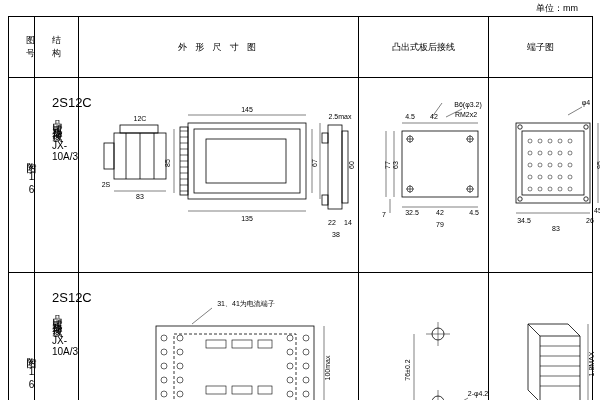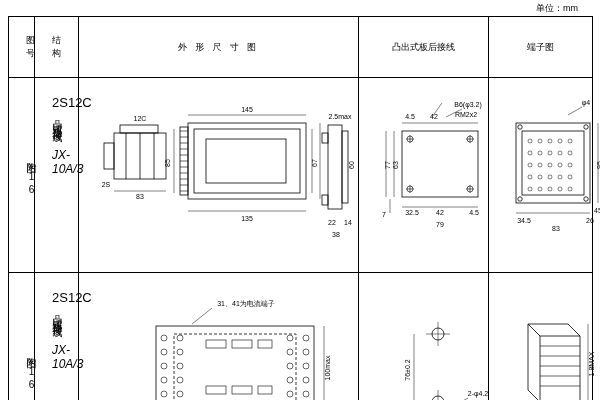--- a/index.html
+++ b/index.html
@@ -18,21 +18,21 @@
   .c3{width:280px;}
   .c4{width:130px;}
   .c5{width:104px;}
 
   .rowbody td{height:160px;}
 
   .vtxt{writing-mode:vertical-rl;text-orientation:upright;letter-spacing:2px;line-height:1.1;font-size:10px;margin:0 auto;}
   .cell2{position:relative;height:100%;}
   .cell2 .code{font-size:13px;}
   .cell2 .desc{font-size:9px;line-height:1.15;margin-top:2px;}
-  .cell2 .model{font-size:12px;margin-top:20px;font-style:italic;}
+  .cell2 .model{font-size:10px;margin-top:12px;}
 
   .canvas{position:relative;width:100%;height:100%;}
   svg{display:block;}
 </style>
 </head>
 <body>
 
 <div id="page">
 
   <div class="unit">单位：mm</div>

